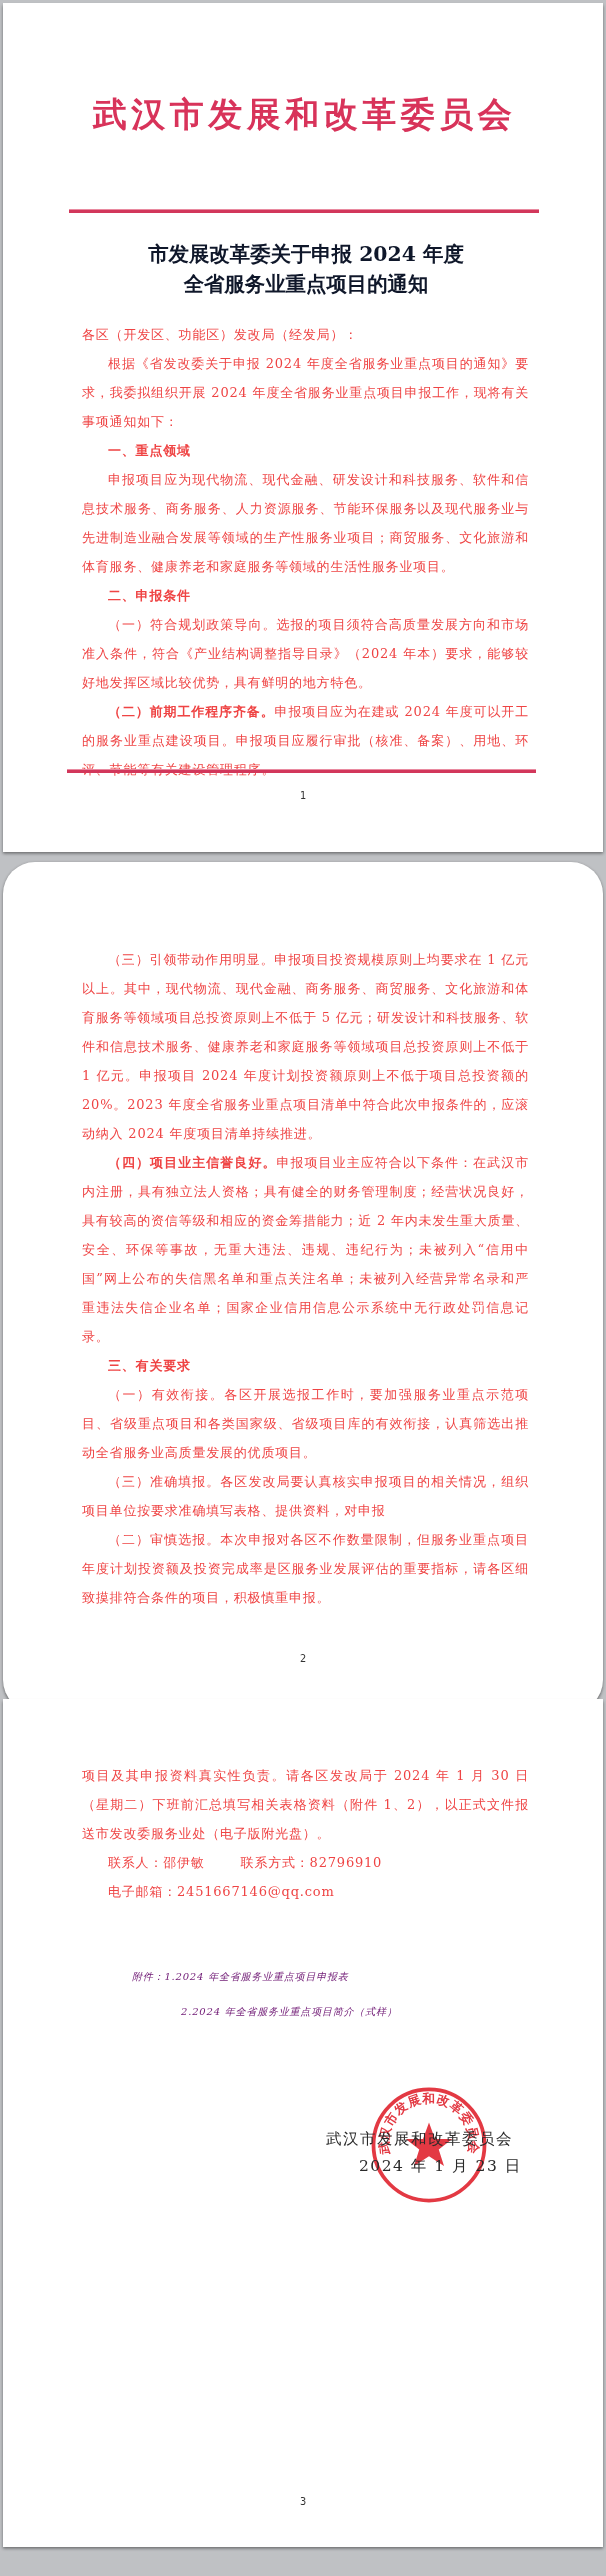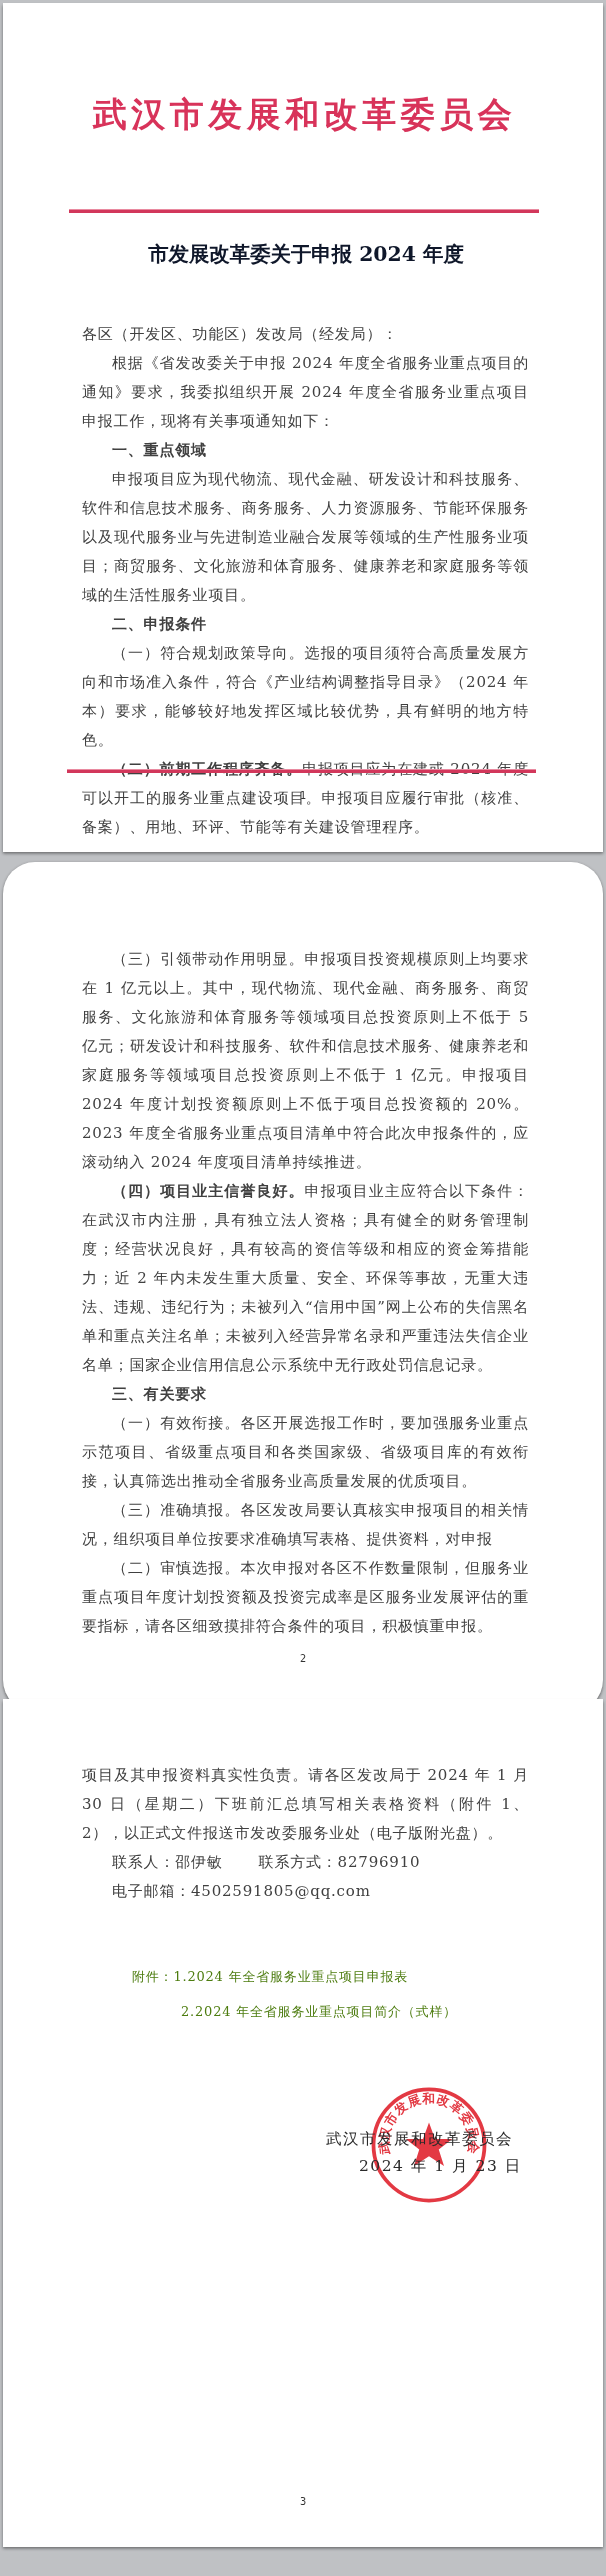--- a/index.html
+++ b/index.html
@@ -24,33 +24,33 @@
   .head-rule { top:206px; left:66px; width:470px; }
   .foot-rule { top:766px; left:64px; width:469px; }
 
   .title {
     position:absolute; top:236px; left:76px; width:454px; text-align:center;
     font-family:"DejaVu Serif",serif; font-weight:bold; font-size:20.4px; line-height:30px; color:#0f172a;
   }
 
   .body-text {
     position:absolute; left:79px; width:447px;
-    font-size:15px; line-height:29px; color:#404040;
+    font-size:13px; line-height:29px; color:#ef4444;
     text-align:justify; text-justify:inter-character; letter-spacing:0.8px;
   }
   .body-text p { margin:0; }
   .indent { text-indent:2em; }
   .heading { font-family:"DejaVu Sans","Liberation Sans",sans-serif; font-weight:bold; text-indent:2em; }
   .b { font-weight:bold; }
 
   .page-num {
     position:absolute; width:600px; left:0; text-align:center;
     font-family:"DejaVu Sans",sans-serif; font-size:9.8px; color:#333;
   }
-  .attach { position:absolute; left:129px; font-size:13px; line-height:35px; color:#4d7c0f; letter-spacing:0.8px; }
+  .attach { position:absolute; left:129px; font-size:10px; line-height:35px; color:#701a75; letter-spacing:0.8px;font-style:italic; }
   .attach .second { padding-left:49px; }
 
   .signature {
     position:absolute; left:326px; top:2126px; font-size:15.5px; line-height:27px; color:#2a2a2a;
     letter-spacing:1.5px; z-index:3;
   }
   .signature .date { padding-left:33px; }
 
   .seal {
     position:absolute; left:369px; top:2085px; width:120px; height:120px; z-index:2; opacity:0.9;
@@ -58,20 +58,21 @@
 </style>
 </head>
 <body>
 
 <div class="page" id="page1">
   <div class="masthead">武汉市发展和改革委员会</div>
   <div class="red-rule head-rule"></div>
 
   <div class="title">
     <div>市发展改革委关于申报 2024 年度</div>
+    <div>全省服务业重点项目的通知</div>
   </div>
 
   <div class="body-text" style="top:317px;">
     <p>各区（开发区、功能区）发改局（经发局）：</p>
     <p class="indent">根据《省发改委关于申报 2024 年度全省服务业重点项目的通知》要求，我委拟组织开展 2024 年度全省服务业重点项目申报工作，现将有关事项通知如下：</p>
     <p class="heading">一、重点领域</p>
     <p class="indent">申报项目应为现代物流、现代金融、研发设计和科技服务、软件和信息技术服务、商务服务、人力资源服务、节能环保服务以及现代服务业与先进制造业融合发展等领域的生产性服务业项目；商贸服务、文化旅游和体育服务、健康养老和家庭服务等领域的生活性服务业项目。</p>
     <p class="heading">二、申报条件</p>
     <p class="indent"><span>（一）符合规划政策导向。</span><span>选报的项目须符合高质量发展方向和市场准入条件，符合《产业结构调整指导目录》（2024 年本）要求，能够较好地发挥区域比较优势，具有鲜明的地方特色。</span></p>
     <p class="indent"><span class="b">（二）前期工作程序齐备。</span><span>申报项目应为在建或 2024 年度可以开工的服务业重点建设项目。申报项目应履行审批（核准、备案）、用地、环评、节能等有关建设管理程序。</span></p>
@@ -93,21 +94,21 @@
   <div class="page-num" style="top:791px;">2</div>
 </div>
 
 <div class="page" id="page3">
   <div class="body-text" style="top:62px;">
     <p>项目及其申报资料真实性负责。请各区发改局于 2024 年 1 月 30 日（星期二）下班前汇总填写相关表格资料（附件 1、2），以正式文件报送市发改委服务业处（电子版附光盘）。</p>
     <p class="indent">
       <span>联系人：</span><span>邵伊敏</span><span style="display:inline-block;width:36px;"></span><span>联系方式：</span><span>82796910</span>
     </p>
     <p class="indent">
-      <span>电子邮箱：</span><span>4502591805@qq.com</span>
+      <span>电子邮箱：</span><span>2451667146@qq.com</span>
     </p>
   </div>
 
   <div class="attach" style="top:260px;">
     <div><span>附件：</span><span>1.2024 年全省服务业重点项目申报表</span></div>
     <div class="second"><span>2.2024 年全省服务业重点项目简介（式样）</span></div>
   </div>
 
   <div class="page-num" style="top:797px;">3</div>
 </div>

